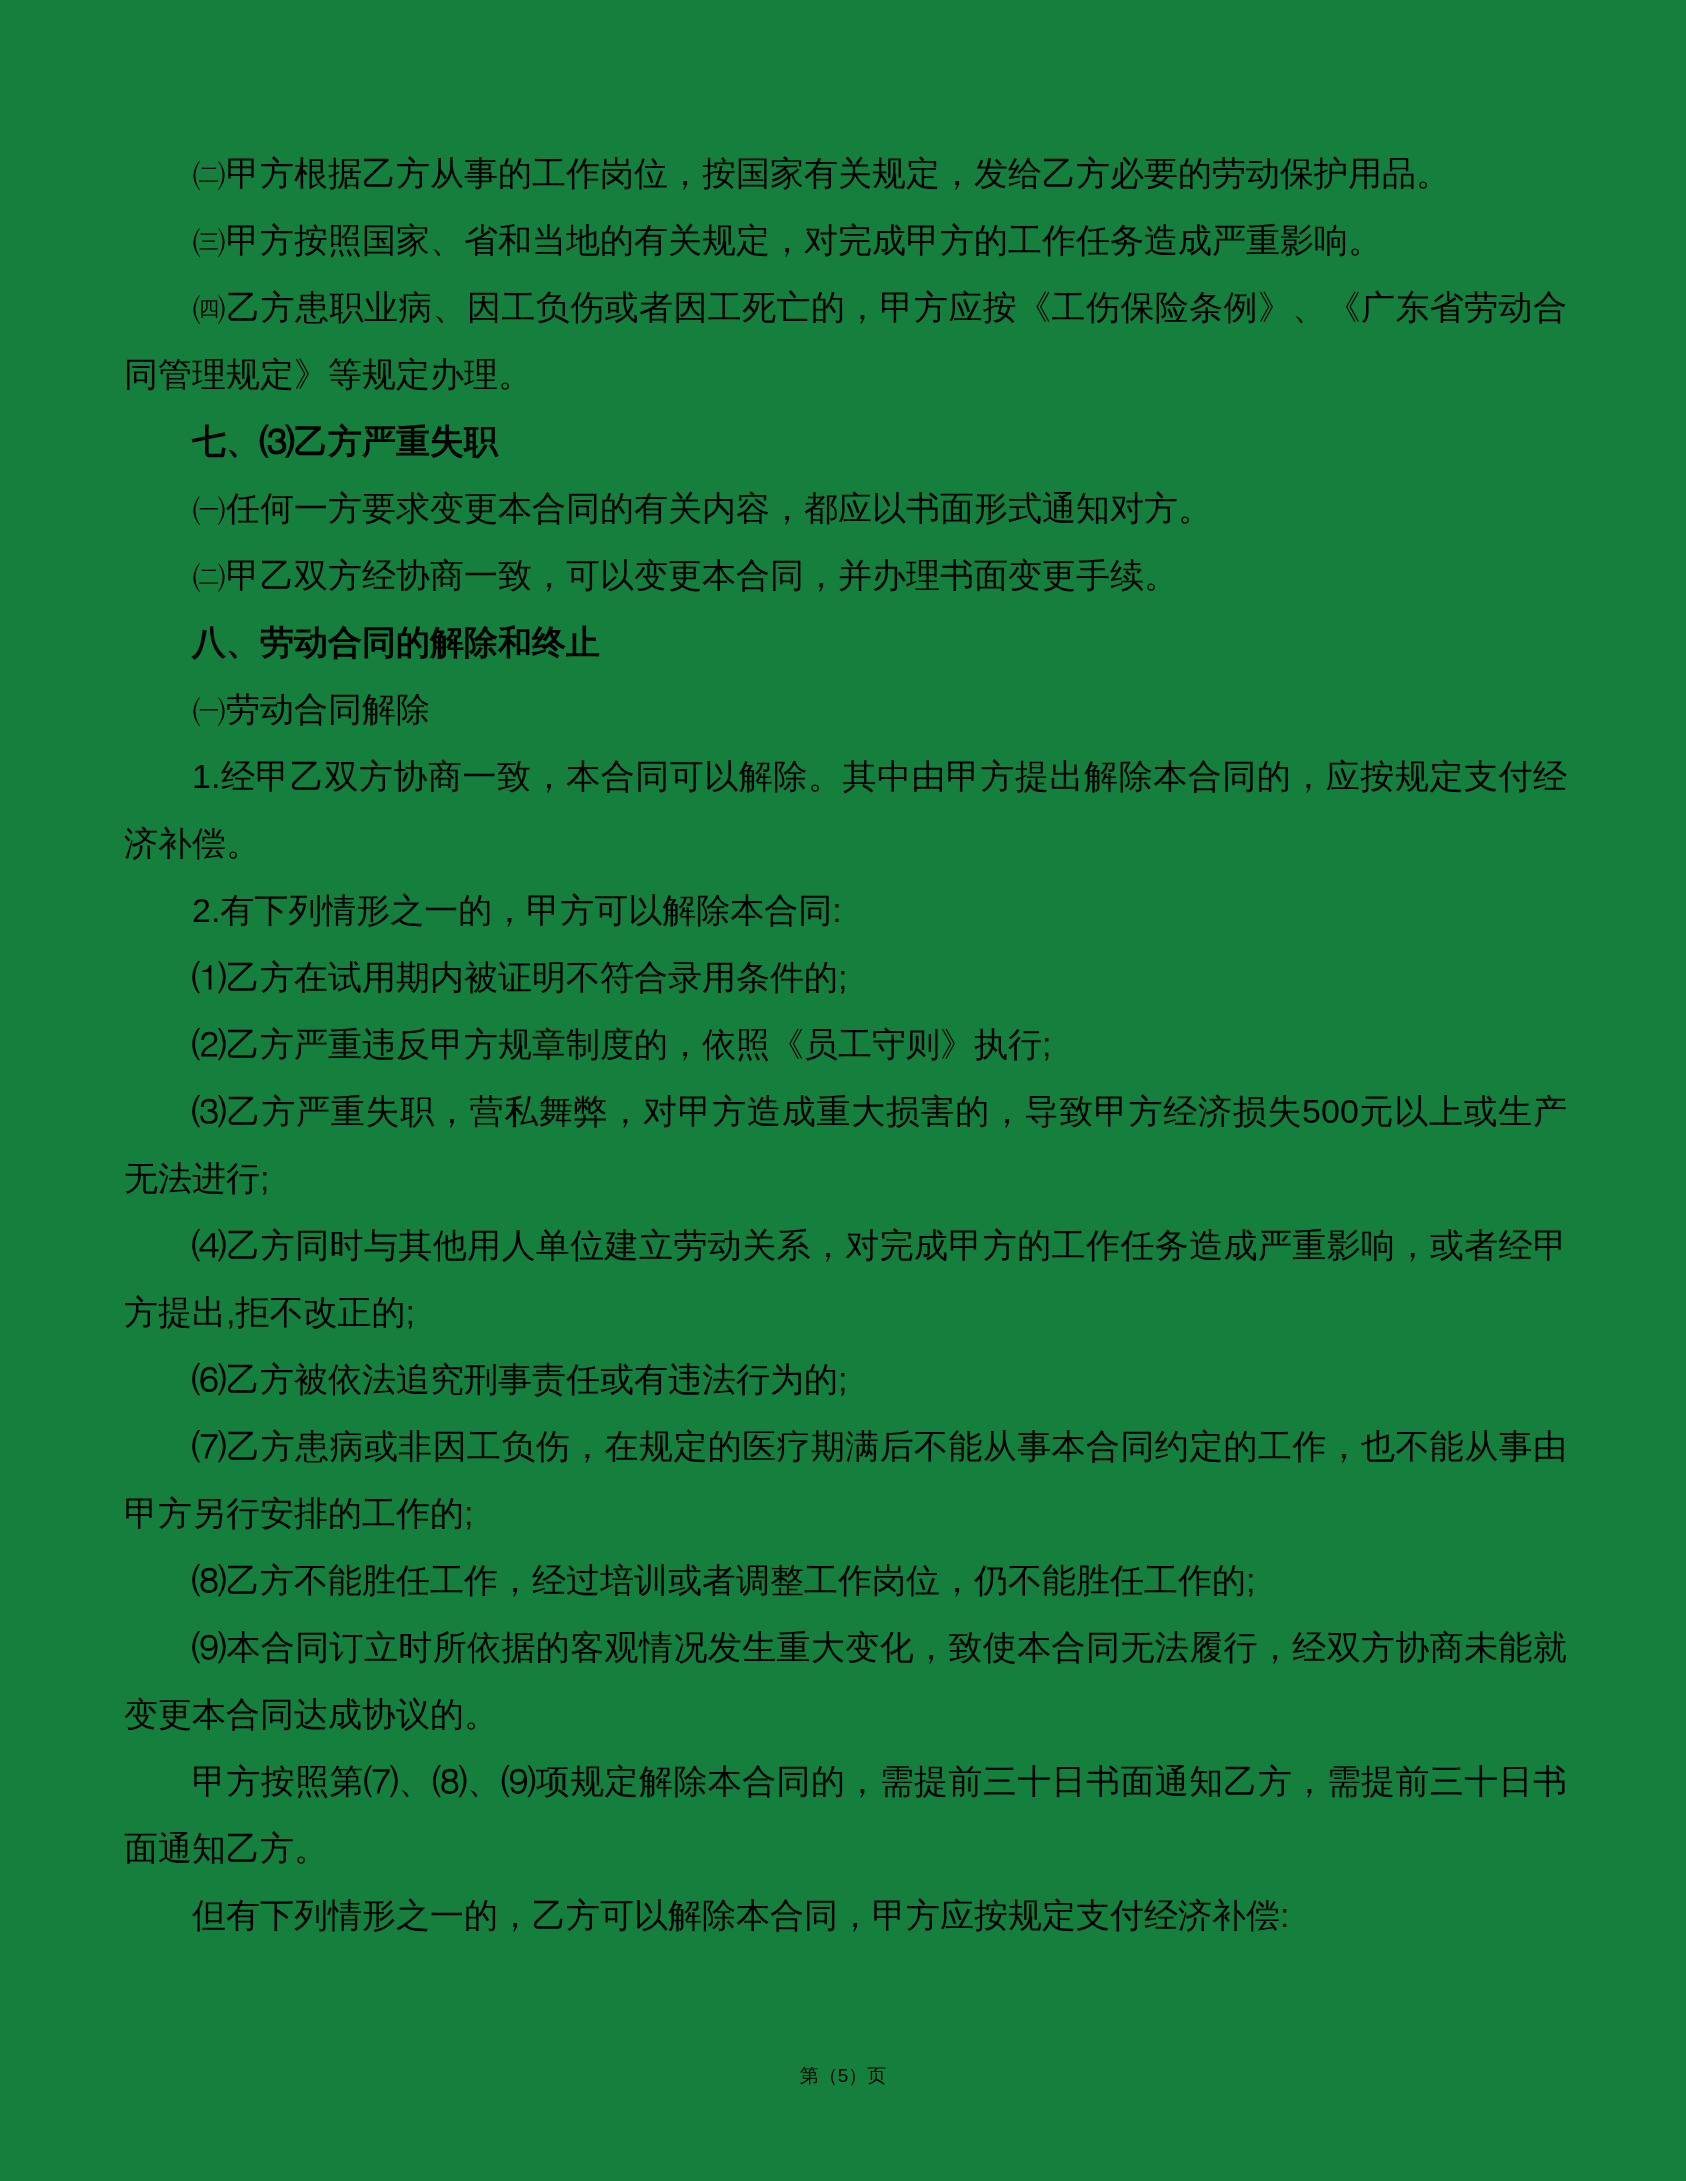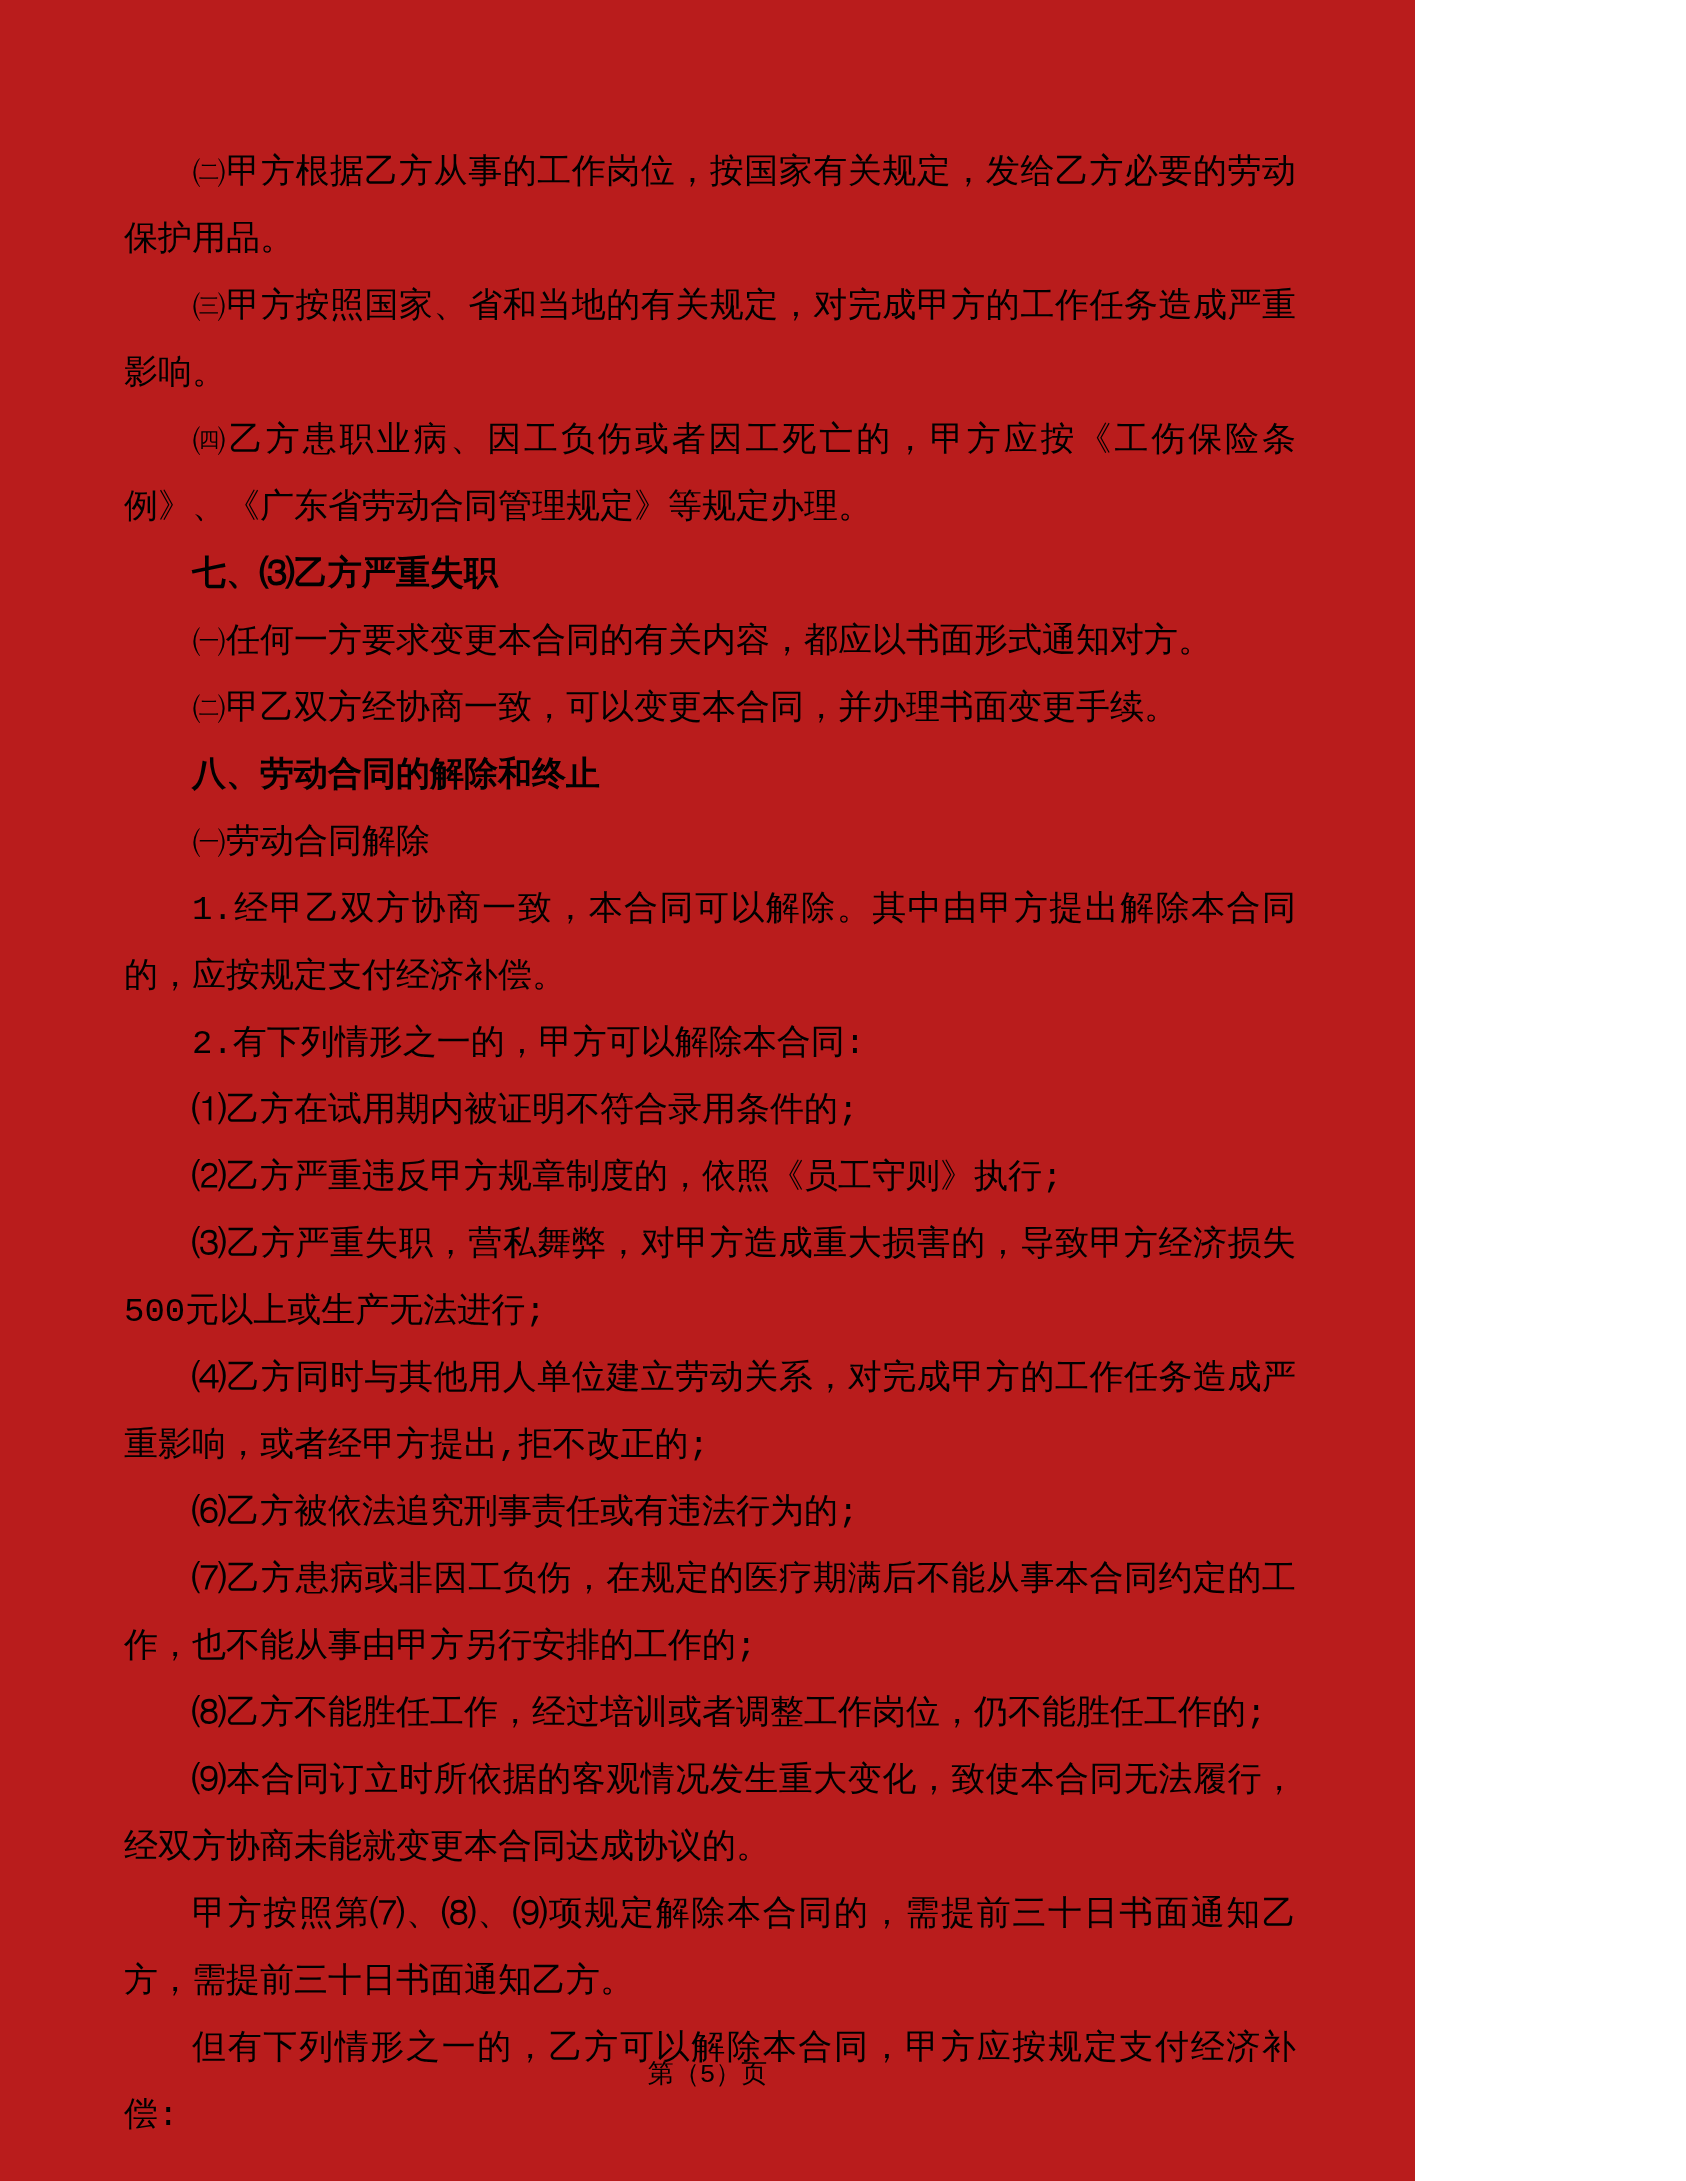--- a/index.html
+++ b/index.html
@@ -2,24 +2,24 @@
 <html style="font-size:14.7px"><head>
 <meta charset="utf-8">
 <style>
   html, body {
     margin: 0;
     padding: 0;
     background: #ffffff;
   }
   .page {
     position: relative;
-    width: 1415px;
+    width: 1686px;
     height: 2182px;
-    background: #b91c1c;
-    font-family: Liberation Mono, monospace;
+    background: #15803d;
+    font-family: Liberation Sans, sans-serif;
     color: #000000;
     overflow: hidden;
     box-sizing: border-box;
   }
   .content {
     position: absolute;
     top: 140px;
     left: 124px;
     right: 119px;
     font-size: 34px;
@@ -35,21 +35,21 @@
   }
   .content p.heading {
     font-weight: bold;
   }
   .footer {
     position: absolute;
     bottom: 90px;
     left: 0;
     width: 100%;
     text-align: center;
-    font-size: 26px;
+    font-size: 19px;
     line-height: 33px;
     color: #000000;
   }
 </style>
 </head>
 <body>
 
 <div class="page">
   <div class="content" id="doc-body">
       <p class="body">㈡甲方根据乙方从事的工作岗位，按国家有关规定，发给乙方必要的劳动保护用品。</p>

